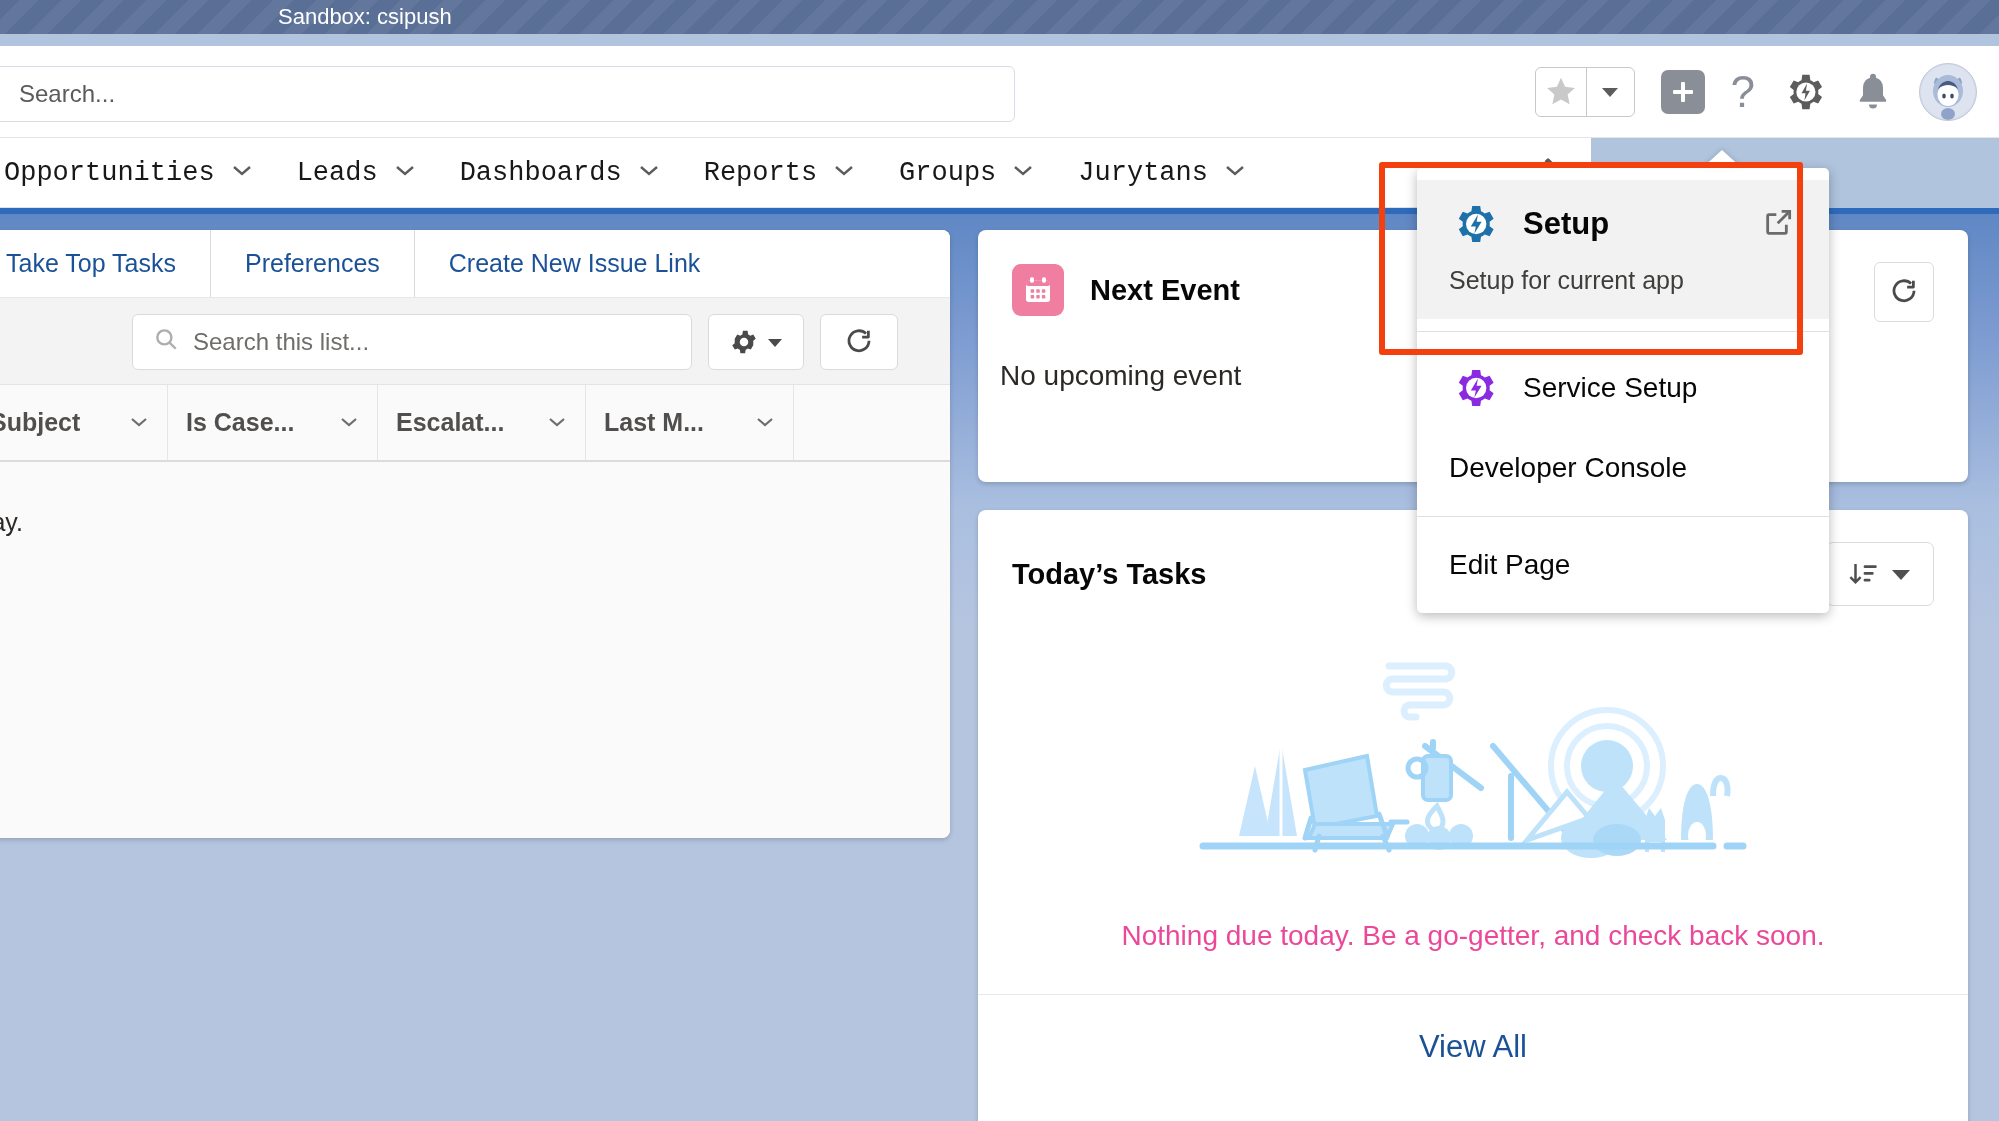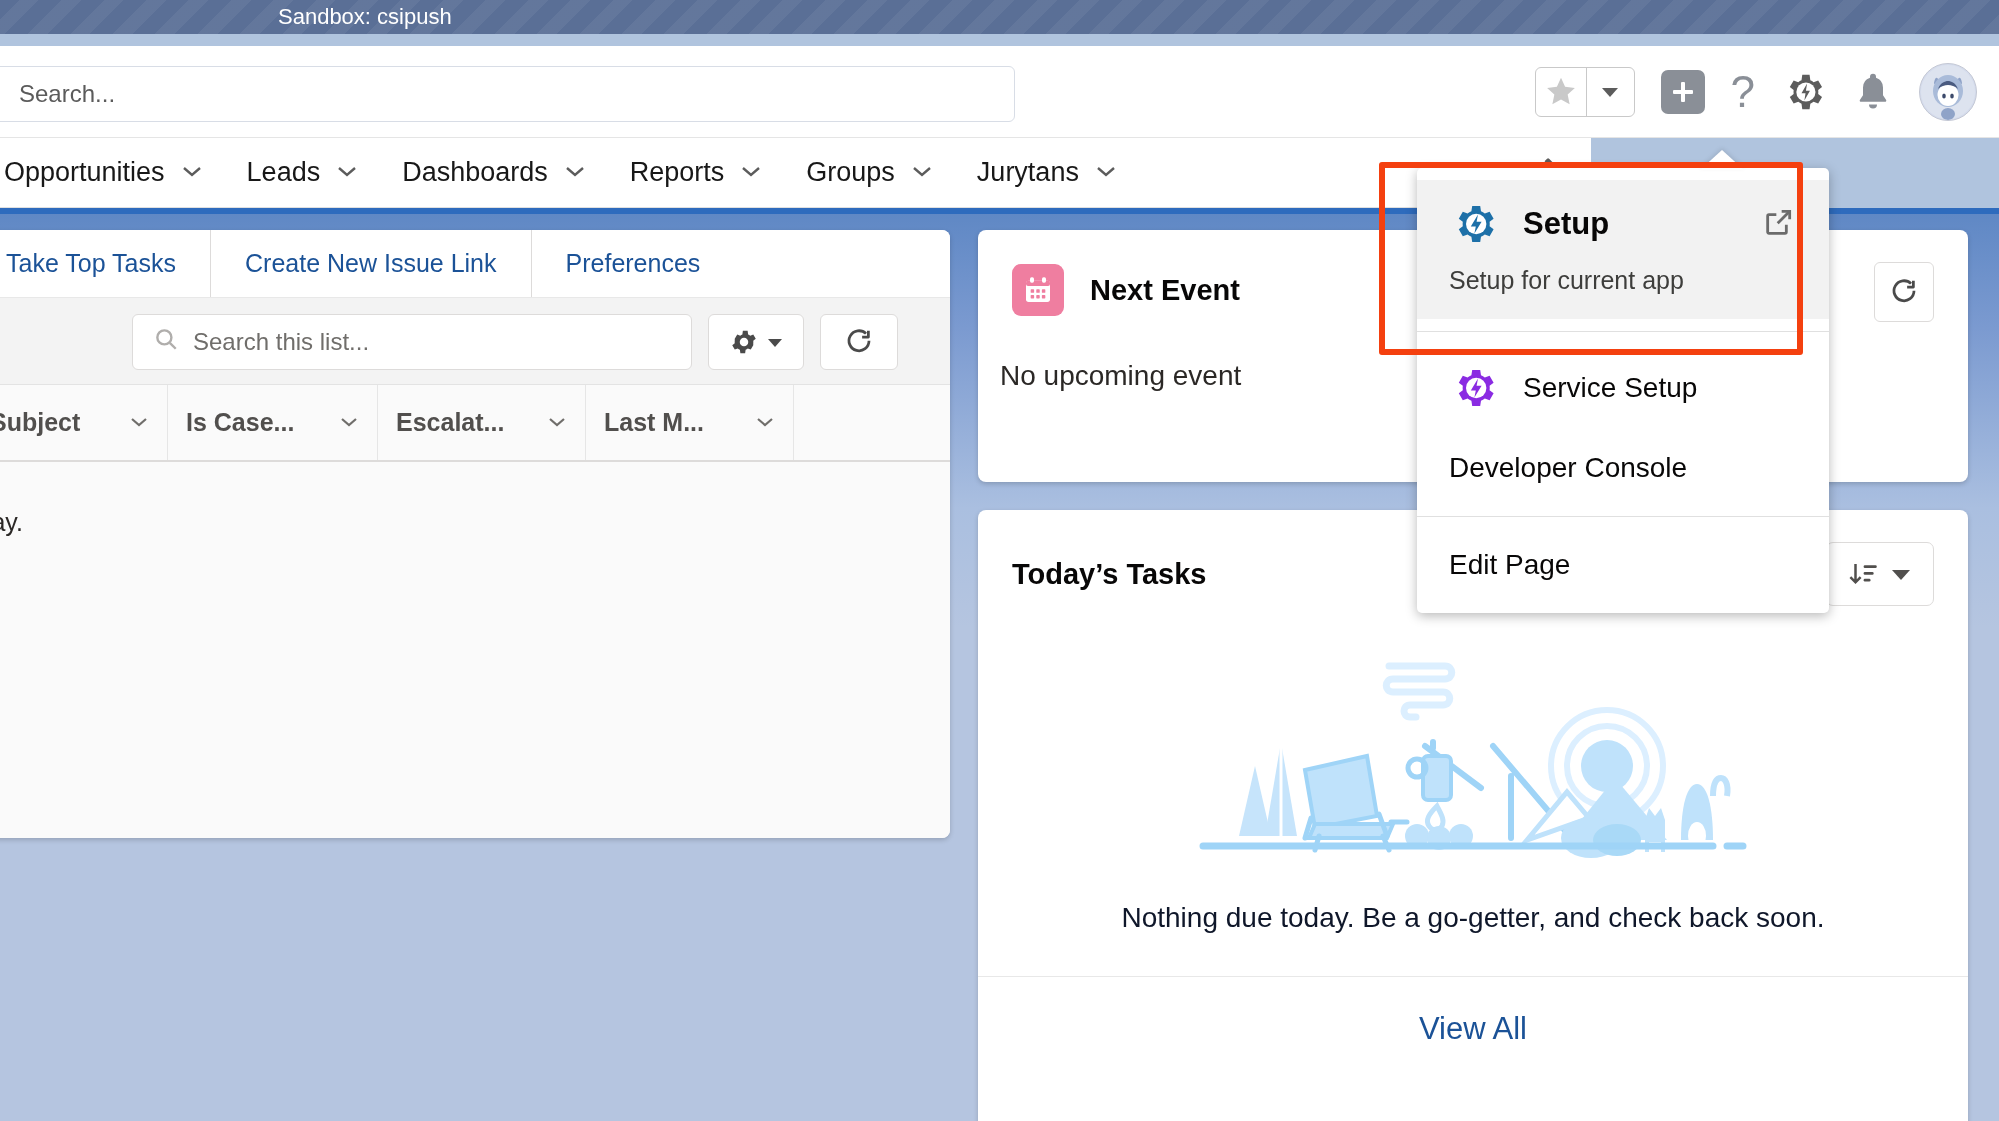--- a/index.html
+++ b/index.html
@@ -66,20 +66,21 @@
   .avatar {
     width: 58px; height: 58px; border-radius: 50%;
     background: #d5dced; border: 1px solid #c4c8d4; position: relative; overflow: hidden;
   }
 
   
   .nav-bar {
     position: absolute; left: 0; top: 138px; width: 1591px; height: 70px;
     background: #ffffff; display: flex; align-items: center;
     border-bottom: 1px solid #e0e0e0;
+    font-family: Liberation Mono, monospace;
   }
   .nav-item {
     display: flex; align-items: center; gap: 16px;
     font-size: 27px; color: #181818; padding: 0 22px; white-space: nowrap;
   }
   .nav-item .chev { color: #5c5c5c; font-size: 17px; }
   .nav-right {
     position: absolute; right: 0; top: 0; height: 70px;
     display: flex; align-items: center; gap: 44px; padding-right: 34px;
   }
@@ -188,21 +189,21 @@
     display: flex; align-items: center; justify-content: space-between;
     padding: 32px 34px 0 34px;
   }
   .sort-btn {
     width: 108px; height: 64px; border: 1px solid #dddbda; border-radius: 7px;
     background: #fff; display: flex; align-items: center; justify-content: center; gap: 12px;
     color: #514f4d;
   }
   .illus { display: flex; justify-content: center; margin-top: 44px; }
   .tasks-empty {
-    text-align: center; font-size: 28px; color: #0f172a; margin-top: 42px;
+    text-align: center; font-size: 28px; color: #ec4899; margin-top: 60px;
   }
   .tasks-divider { border-top: 1px solid #e8e8e8; margin-top: 42px; }
   .view-all { text-align: center; font-size: 31px; color: #1b5297; padding-top: 34px; }
 
   
   .setup-menu {
     position: absolute; left: 1385px; top: 168px; width: 412px;
     background: #fff; border-radius: 5px;
     box-shadow: 0 3px 12px rgba(0,0,0,0.28);
     z-index: 40;
@@ -376,24 +377,24 @@
   <div class="main-region">
     <div class="topo"></div>
     <div class="main-topstripe"></div>
 
     <div class="left-card">
       <div class="lv-actions">
         <div class="lv-action">
           <span>Take Top Tasks</span>
         </div>
         <div class="lv-action">
+          <span>Preferences</span>
+        </div>
+        <div class="lv-action">
           <span>Create New Issue Link</span>
-        </div>
-        <div class="lv-action">
-          <span>Preferences</span>
         </div>
       </div>
 
       <div class="lv-toolbar">
 
         <div class="lv-search">
           <span>
             <svg width="26" height="26" viewBox="0 0 24 24" fill="none" stroke="#b0aeac" stroke-width="2.2">
               <circle cx="10.5" cy="10.5" r="6.5"></circle>
                 <path d="M15.5 15.5L21 21"></path>

